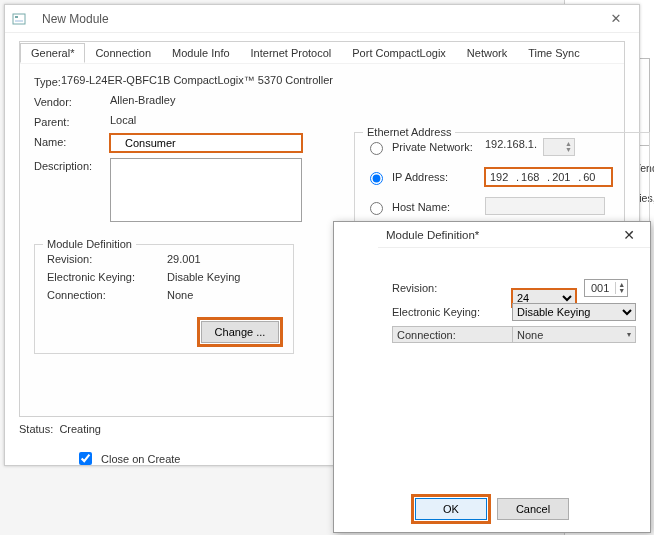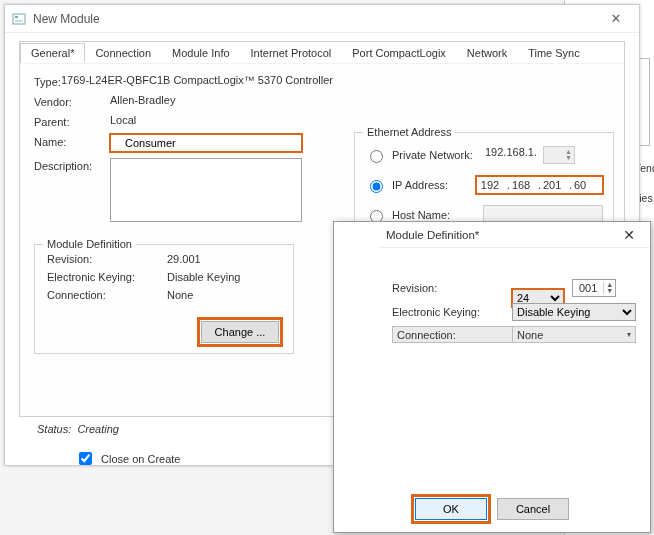--- a/index.html
+++ b/index.html
@@ -2,21 +2,21 @@
 <html><head>
 <meta charset="utf-8">
 <style>
   * { box-sizing: border-box; font-family: "Segoe UI", Tahoma, sans-serif; }
   body { margin: 0; background: #f5f5f5; width: 654px; height: 535px; overflow: hidden; position: relative; font-size: 11px; color: #333; }
   .backdrop { position: absolute; right: 0; top: 0; width: 90px; height: 535px; background: #fff; border-left: 1px solid #ccc; padding-top: 30px; }
   .backdrop .snip { font-size: 10.5px; color: #333; padding: 4px 6px; white-space: nowrap; }
   .main-dialog { position: absolute; left: 4px; top: 4px; width: 636px; height: 462px; background: #fff; border: 1px solid #ccc; box-shadow: 0 0 3px rgba(0,0,0,0.2); }
   .titlebar { height: 28px; display: flex; align-items: center; padding: 0 6px; border-bottom: 1px solid #eee; background: #fff; }
   .titlebar .icon { width: 16px; height: 16px; margin-right: 6px; display:inline-block; }
-  .titlebar .title { flex: 1; font-size: 12px; color: #555; }
+  .titlebar .title { flex: 1; font-size: 12px; color: #555; margin-left: 9px; }
   .titlebar .close { width: 34px; text-align: center; color: #666; font-size: 13px; cursor: pointer; }
   .panel { margin: 8px 14px 4px 14px; border: 1px solid #d0d0d0; background: #fefefe; height: 376px; position: relative; }
   .tabs { display: flex; align-items: center; border-bottom: 1px solid #f2f2f2; height: 22px; background: #fff; }
   .tab { padding: 3px 10px; font-size: 11px; color: #333; cursor: pointer; border-right: 1px solid transparent;}
   .tab.active { background: #fff; border: 1px solid #ccc; border-bottom: 1px solid #fff; position: relative; top: 0; }
   .tabbody { padding: 10px 14px; display: flex; gap: 30px; }
   .left-col { width: 290px; }
   .right-col { flex: 1; }
   .row { display: flex; align-items: flex-start; margin-bottom: 6px; }
   .row .label { width: 76px; color: #333; padding-top: 2px; }
@@ -25,21 +25,21 @@
   textarea.text { border: 1px solid #a0a0a0; font-size: 11px; width: 192px; height: 64px; resize: none; }
   .name-input { width: 192px; }
   .highlight { outline: 2px solid #d9661a; outline-offset: -1px; }
   .highlight-btn { outline: 3px solid #d9661a; outline-offset: 1px; }
   .group { border: 1px solid #d5d5d5; margin-top: 10px; padding: 8px 12px 10px 12px; position: relative; width: 260px; }
   .grouplegend { position: absolute; top: -7px; left: 8px; background: #fefefe; padding: 0 4px; font-size: 11px; }
   .kv { display: flex; margin-bottom: 6px; font-size: 11px; }
   .kv .k { width: 120px; }
   .kv .v { flex: 1; }
   .change-btn { position: absolute; right: 14px; bottom: 10px; width: 78px; height: 22px; border: 1px solid #adadad; background: #e1e1e1; font-size: 11px; cursor: pointer; }
-  .status { margin: 6px 32px; font-size: 11px; color: #333; font-style: italic; }
+  .status { margin: 6px 14px; font-size: 11px; color: #333; }
   .closecreate { margin: 14px 0 0 70px; font-size: 11px; display: flex; align-items: center; gap: 6px; }
   .closecreate input { width: 13px; height: 13px; }
   .eth { padding-top: 2px; }
   .eth-row { display: flex; align-items: center; margin-bottom: 10px; height: 20px; }
   .eth-row .rl { display: flex; align-items: center; gap: 6px; width: 120px; font-size: 11px; }
   .eth-row .rv { flex: 1; }
   .ip-box { display: inline-flex; align-items: center; border: 1px solid #a0a0a0; background: #fff; padding: 1px 4px; height: 18px; gap: 2px; font-size: 11px; }
   .ip-box .oct { width: 24px; }
   .ip-box .dot { color: #333; }
   .spinner { display:inline-flex; align-items:center; border:1px solid #ccc; background:#efefef; width:32px; height:18px; font-size:10px; color:#888; justify-content: flex-end; }
@@ -132,21 +132,21 @@
           <div class="kv">
               <div class="k">Connection:</div>
               <div class="v">None</div>
             </div>
           <button class="change-btn highlight-btn">Change ...</button>
         </div>
       </div>
 
       <div class="right-col eth">
         <div style="height:56px"></div>
-        <div style="border:1px solid #d5d5d5; padding:12px 10px 6px 10px; width: 260px; position:relative;">
+        <div style="border:1px solid #d5d5d5; padding:4px 10px 6px 10px; width: 296px; position:relative;">
           <div class="grouplegend">Ethernet Address</div>
           <div class="eth-row">
             <label class="rl">
                 <input type="radio" name="eth" style="">
                 <span>Private Network:</span>
               </label>
             <div class="rv" style="display:flex; align-items:flex-start; gap:6px;">
               <span>192.168.1.</span>
               <span class="spinner">
                   <span class="arrows">
@@ -194,21 +194,21 @@
 
 <div class="sub-dialog">
   <div class="sub-titlebar">
     <span class="t">Module Definition*</span>
     <span class="x">✕</span>
   </div>
   <div class="sub-body">
     <div class="sub-row">
       <div class="sk">Revision:</div>
       <div class="sv">
-        <select class="sel highlight" style="width:52px;margin-top:20px;"><option>24</option></select>
+        <select class="sel highlight" style="width:64px;margin-top:20px;"><option>24</option></select>
         <span style="display:inline-flex; align-items:center; border:1px solid #a0a0a0; height:18px; background:#fff;">
           <span style="padding:0 6px; font-size:11px;">001</span>
           <span class="arrows" style="display:flex; flex-direction:column; line-height:6px; font-size:7px; padding:0 2px; border-left:1px solid #ccc; color:#555;">
               <span>▲</span>
               <span>▼</span>
             </span>
         </span>
       </div>
     </div>
     <div class="sub-row">

